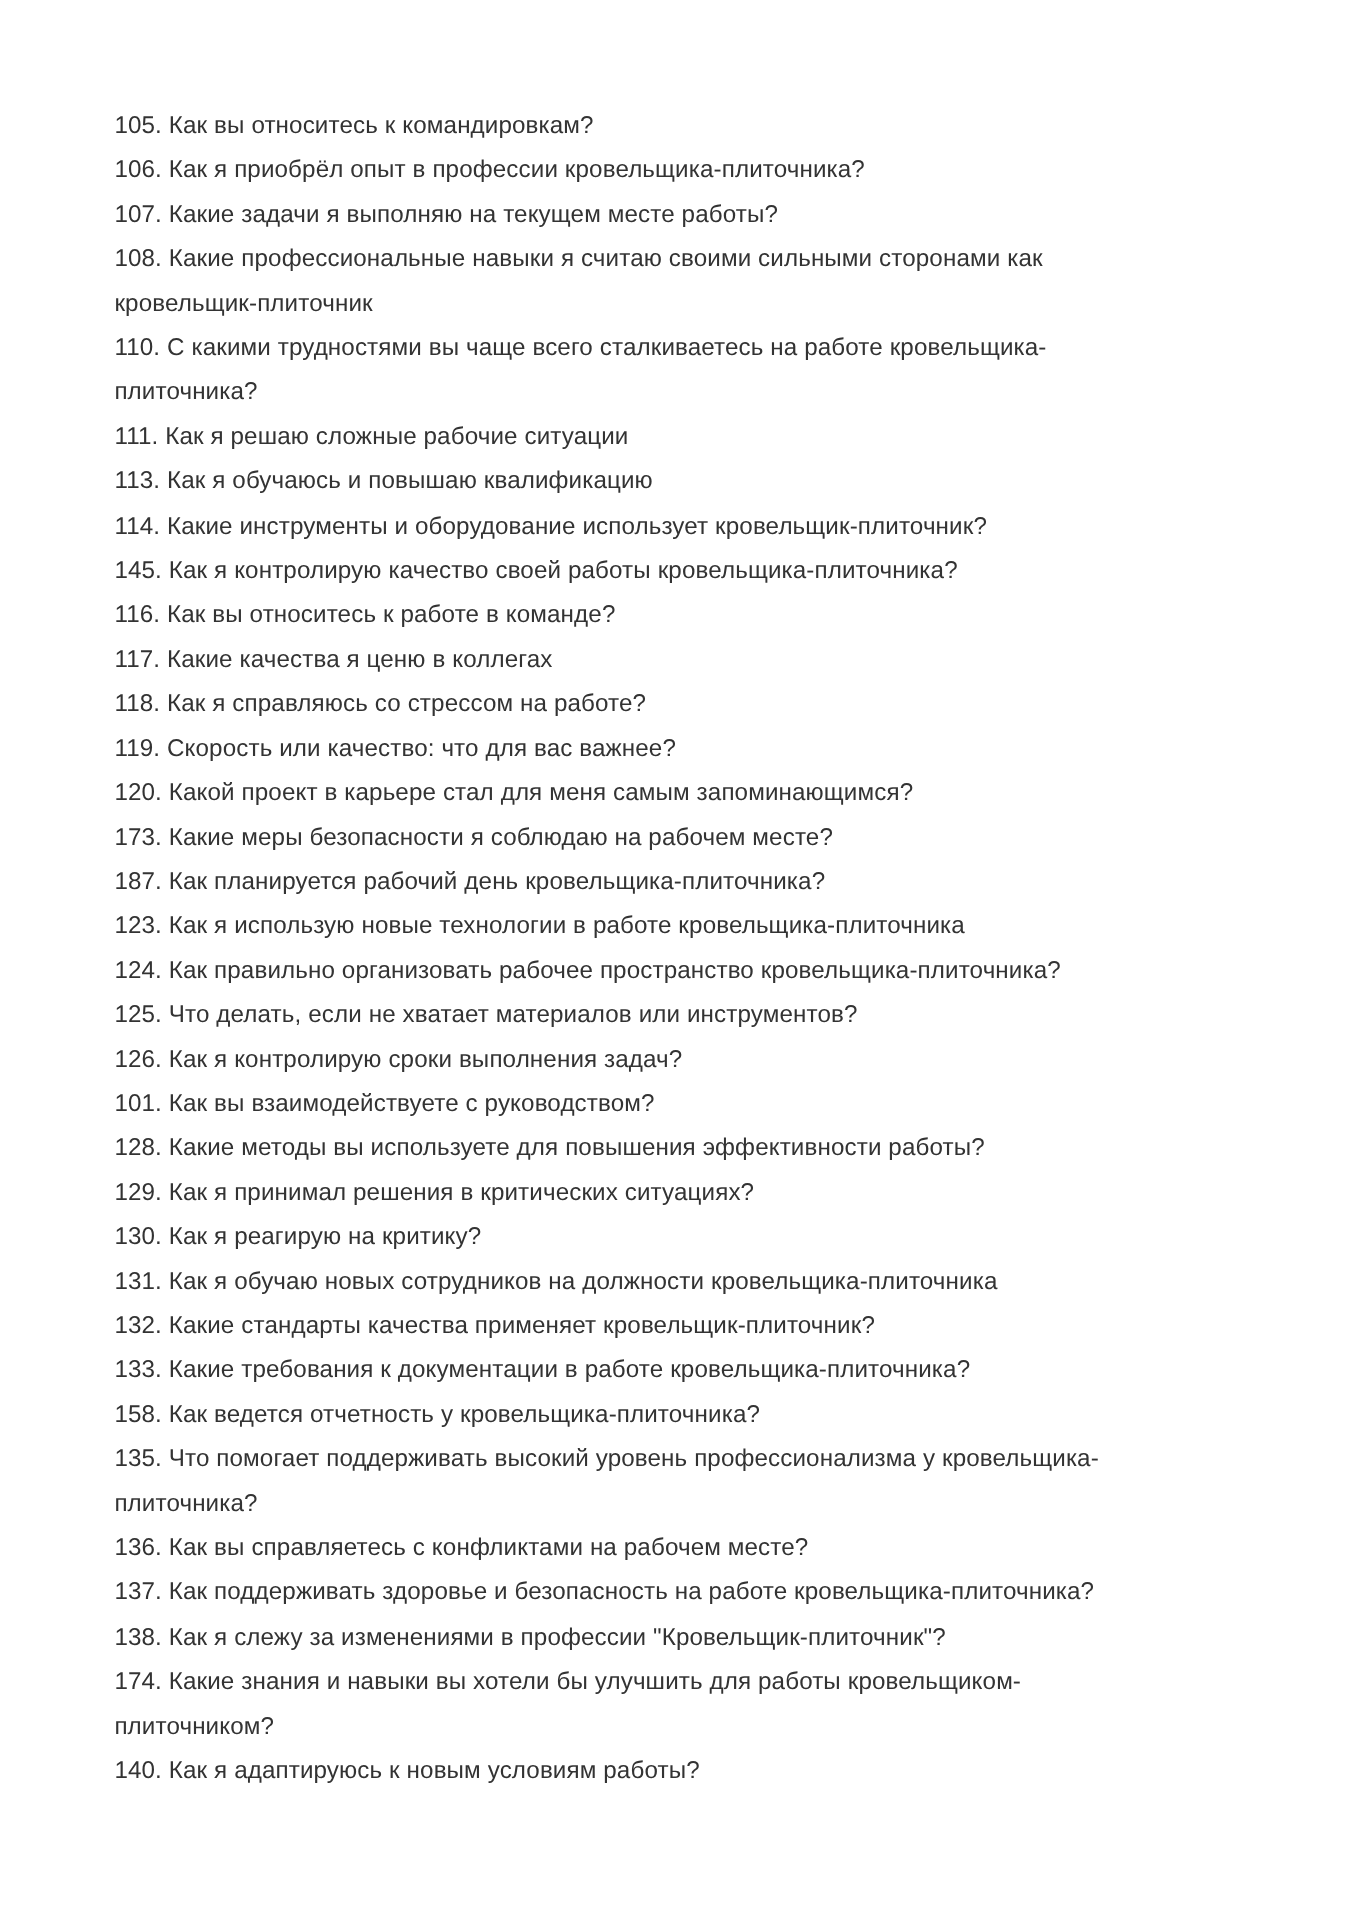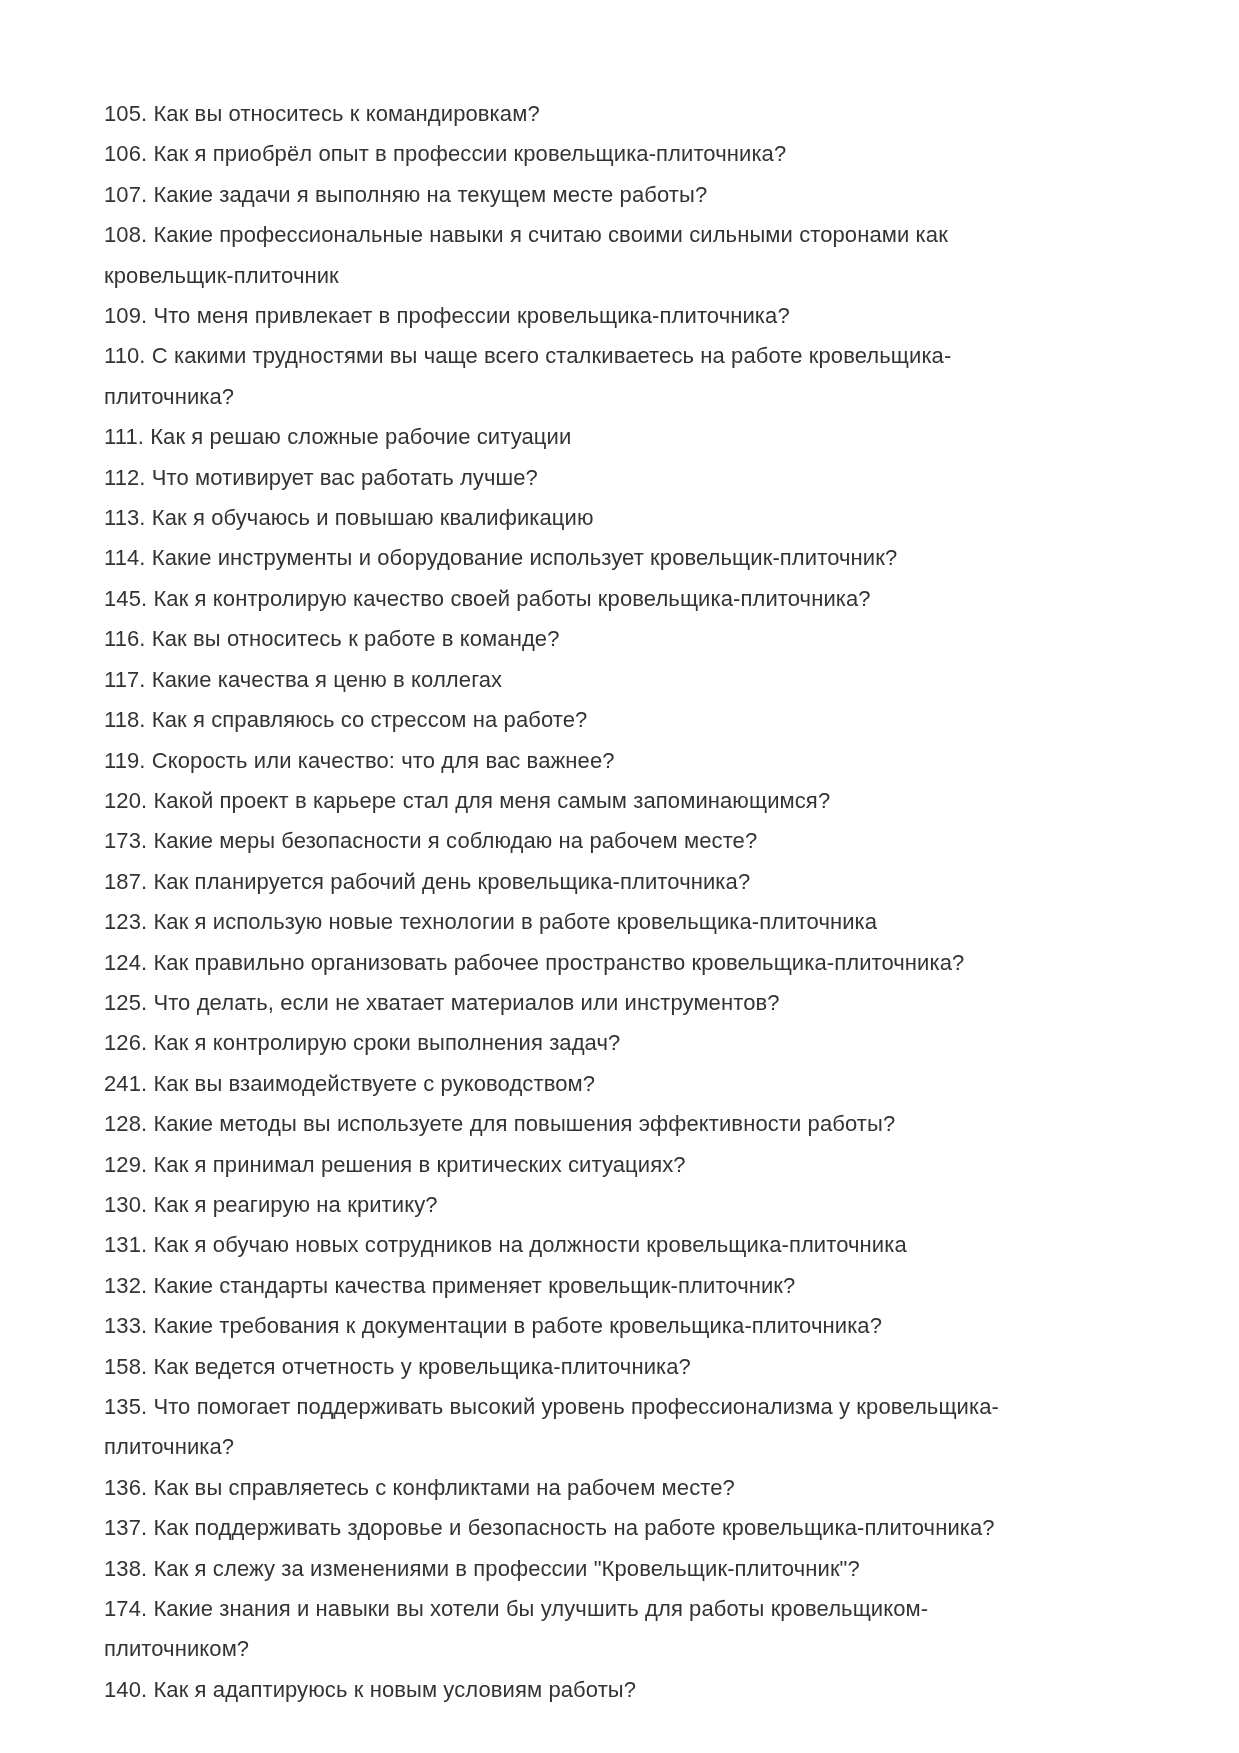--- a/index.html
+++ b/index.html
@@ -38,40 +38,38 @@
 </head>
 <body>
 
 <div class="page">
   <div class="questions-list">
       <p class="q">105. Как вы относитесь к командировкам?</p>
       <p class="q">106. Как я приобрёл опыт в профессии кровельщика-плиточника?</p>
       <p class="q">107. Какие задачи я выполняю на текущем месте работы?</p>
       <p class="q">108. Какие профессиональные навыки я считаю своими сильными сторонами как
 кровельщик-плиточник</p>
-      <p class="q">109. Что меня привлекает в профессии кровельщика-плиточника?</p>
       <p class="q">110. С какими трудностями вы чаще всего сталкиваетесь на работе кровельщика-
 плиточника?</p>
       <p class="q">111. Как я решаю сложные рабочие ситуации</p>
-      <p class="q">112. Что мотивирует вас работать лучше?</p>
       <p class="q">113. Как я обучаюсь и повышаю квалификацию</p>
       <p class="q">114. Какие инструменты и оборудование использует кровельщик-плиточник?</p>
       <p class="q">145. Как я контролирую качество своей работы кровельщика-плиточника?</p>
       <p class="q">116. Как вы относитесь к работе в команде?</p>
       <p class="q">117. Какие качества я ценю в коллегах</p>
       <p class="q">118. Как я справляюсь со стрессом на работе?</p>
       <p class="q">119. Скорость или качество: что для вас важнее?</p>
       <p class="q">120. Какой проект в карьере стал для меня самым запоминающимся?</p>
       <p class="q">173. Какие меры безопасности я соблюдаю на рабочем месте?</p>
       <p class="q">187. Как планируется рабочий день кровельщика-плиточника?</p>
       <p class="q">123. Как я использую новые технологии в работе кровельщика-плиточника</p>
       <p class="q">124. Как правильно организовать рабочее пространство кровельщика-плиточника?</p>
       <p class="q">125. Что делать, если не хватает материалов или инструментов?</p>
       <p class="q">126. Как я контролирую сроки выполнения задач?</p>
-      <p class="q">241. Как вы взаимодействуете с руководством?</p>
+      <p class="q">101. Как вы взаимодействуете с руководством?</p>
       <p class="q">128. Какие методы вы используете для повышения эффективности работы?</p>
       <p class="q">129. Как я принимал решения в критических ситуациях?</p>
       <p class="q">130. Как я реагирую на критику?</p>
       <p class="q">131. Как я обучаю новых сотрудников на должности кровельщика-плиточника</p>
       <p class="q">132. Какие стандарты качества применяет кровельщик-плиточник?</p>
       <p class="q">133. Какие требования к документации в работе кровельщика-плиточника?</p>
       <p class="q">158. Как ведется отчетность у кровельщика-плиточника?</p>
       <p class="q">135. Что помогает поддерживать высокий уровень профессионализма у кровельщика-
 плиточника?</p>
       <p class="q">136. Как вы справляетесь с конфликтами на рабочем месте?</p>

